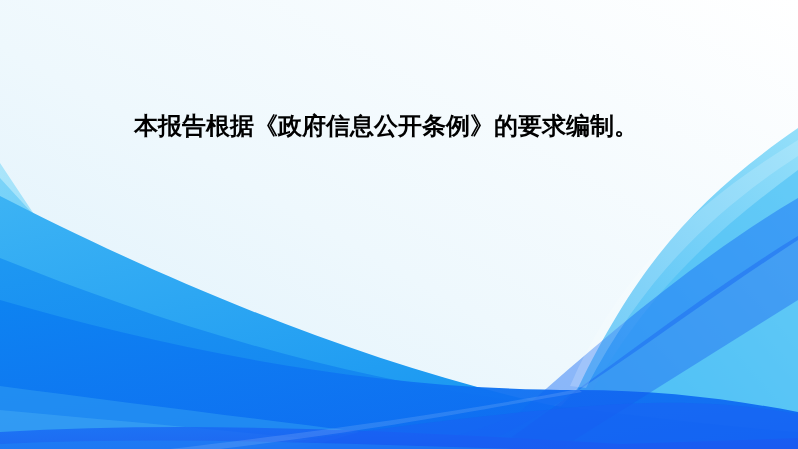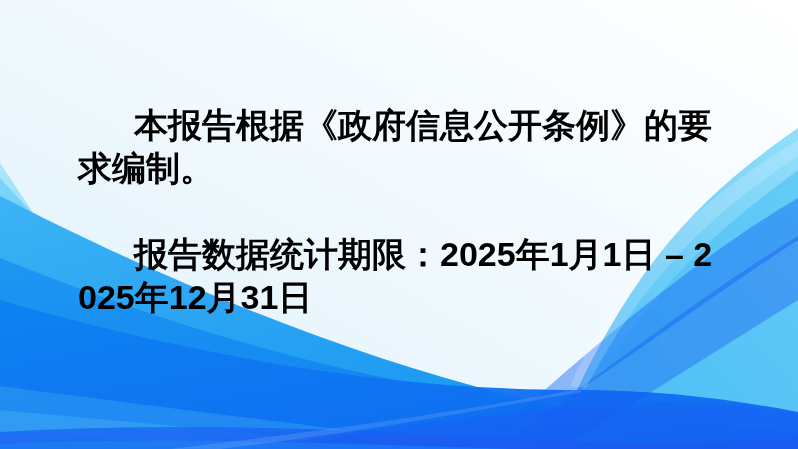--- a/index.html
+++ b/index.html
@@ -28,21 +28,21 @@
     width: 798px;
     height: 449px;
   }
   .body-text-block {
     position: absolute;
     left: 78px;
     top: 104px;
     width: 648px;
   }
   .body-line {
-    font-size: 34px;
+    font-size: 24px;
     line-height: 43px;
     font-weight: bold;
     color: #000000;
     letter-spacing: 0px;
     text-align: left;
     word-break: break-all;
   }
   .body-line.indent {
     text-indent: 56px;
   }
@@ -119,17 +119,16 @@
 
     <path d="M578,389 C470,410 330,430 170,449 L220,449 C380,430 500,406 582,392 Z" fill="#ffffff" opacity="0.12"></path>
 
     <path d="M798,140 C690,206 618,276 570,386 L586,388 C640,284 706,216 798,156 Z" fill="#ffffff" opacity="0.18"></path>
   </svg>
 
   <div id="content-layer">
     <div class="body-text-block">
       <div class="body-line indent">本报告根据《政府信息公开条例》的要求编制。</div>
       <div class="spacer-line"></div>
-      <div class="body-line indent">报告数据统计期限：2025年1月1日 – 2025年12月31日</div>
     </div>
   </div>
 
 </div>
 
 </body></html>

